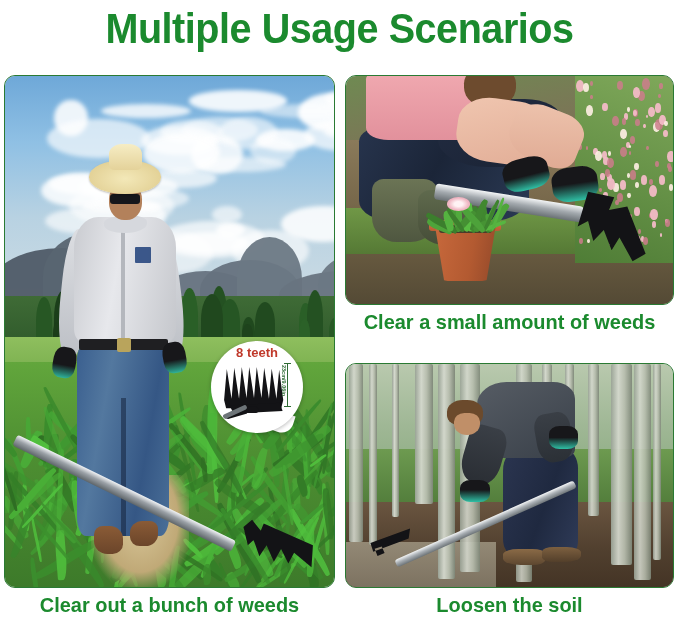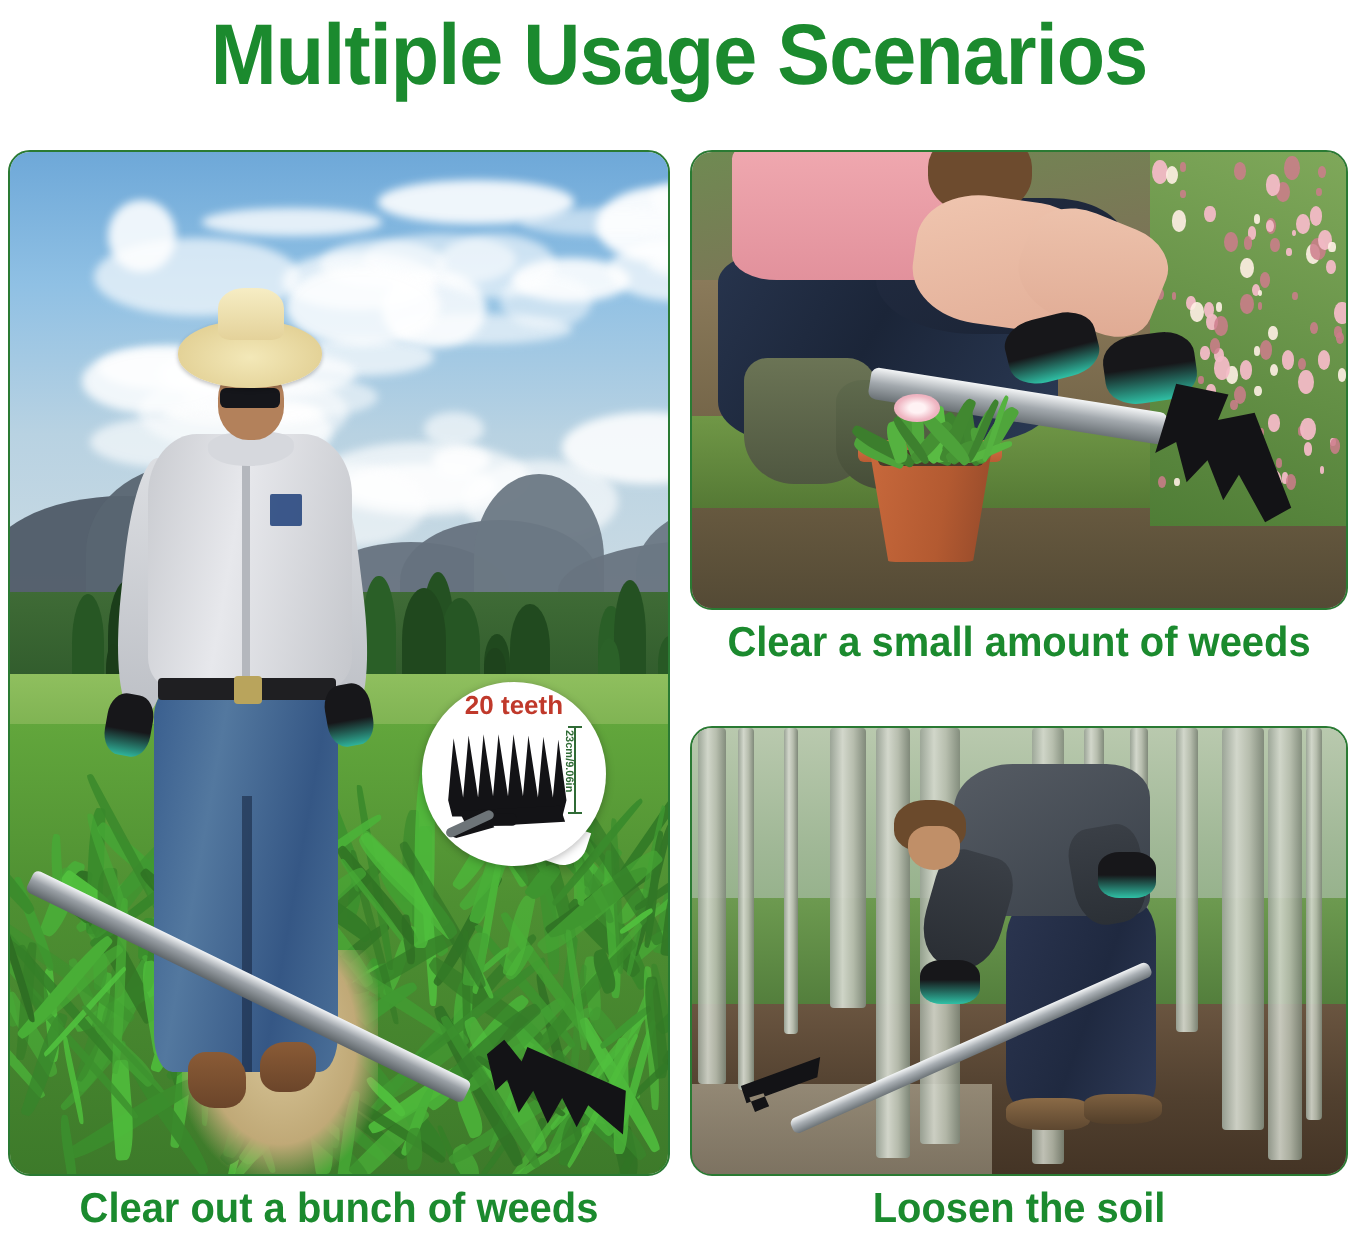--- a/index.html
+++ b/index.html
@@ -592,21 +592,21 @@
         <svg viewBox="0 0 100 56" width="100%" height="100%" preserveAspectRatio="none">
           <path class="rakeblack" d="M2 10 L14 2 L26 14 L30 6 L98 30 L96 54 L72 38 L64 50 L54 34 L44 48 L34 30 L24 42 L16 24 L8 30 Z"></path>
         </svg>
       </div>
     </div>
   </div>
 
   <div id="teeth-badge">
     <div class="bub-tail"></div>
     <div class="bub"></div>
-    <div class="bub-txt">20 teeth</div>
+    <div class="bub-txt">8 teeth</div>
     <div class="bub-rake">
       <svg viewBox="0 0 100 86" width="100%" height="100%" preserveAspectRatio="none">
         <g class="rakeblack">
           <path d="M6 58 L10 12 L17 56 L21 10 L28 56 L32 9 L39 55 L43 9 L50 55 L54 9 L61 55 L65 10 L72 56 L76 11 L83 56 L87 13 L93 58 L90 70 L9 70 Z"></path>
           <path d="M14 66 L88 62 L92 74 L20 78 Z"></path>
           <path d="M6 84 L34 70 L40 78 L12 86 Z"></path>
           <rect x="30" y="68" width="26" height="9" rx="3"></rect>
         </g>
         <path d="M8 82 L36 69" stroke="#6d7478" stroke-width="7" stroke-linecap="round" fill="none"></path>
       </svg>

